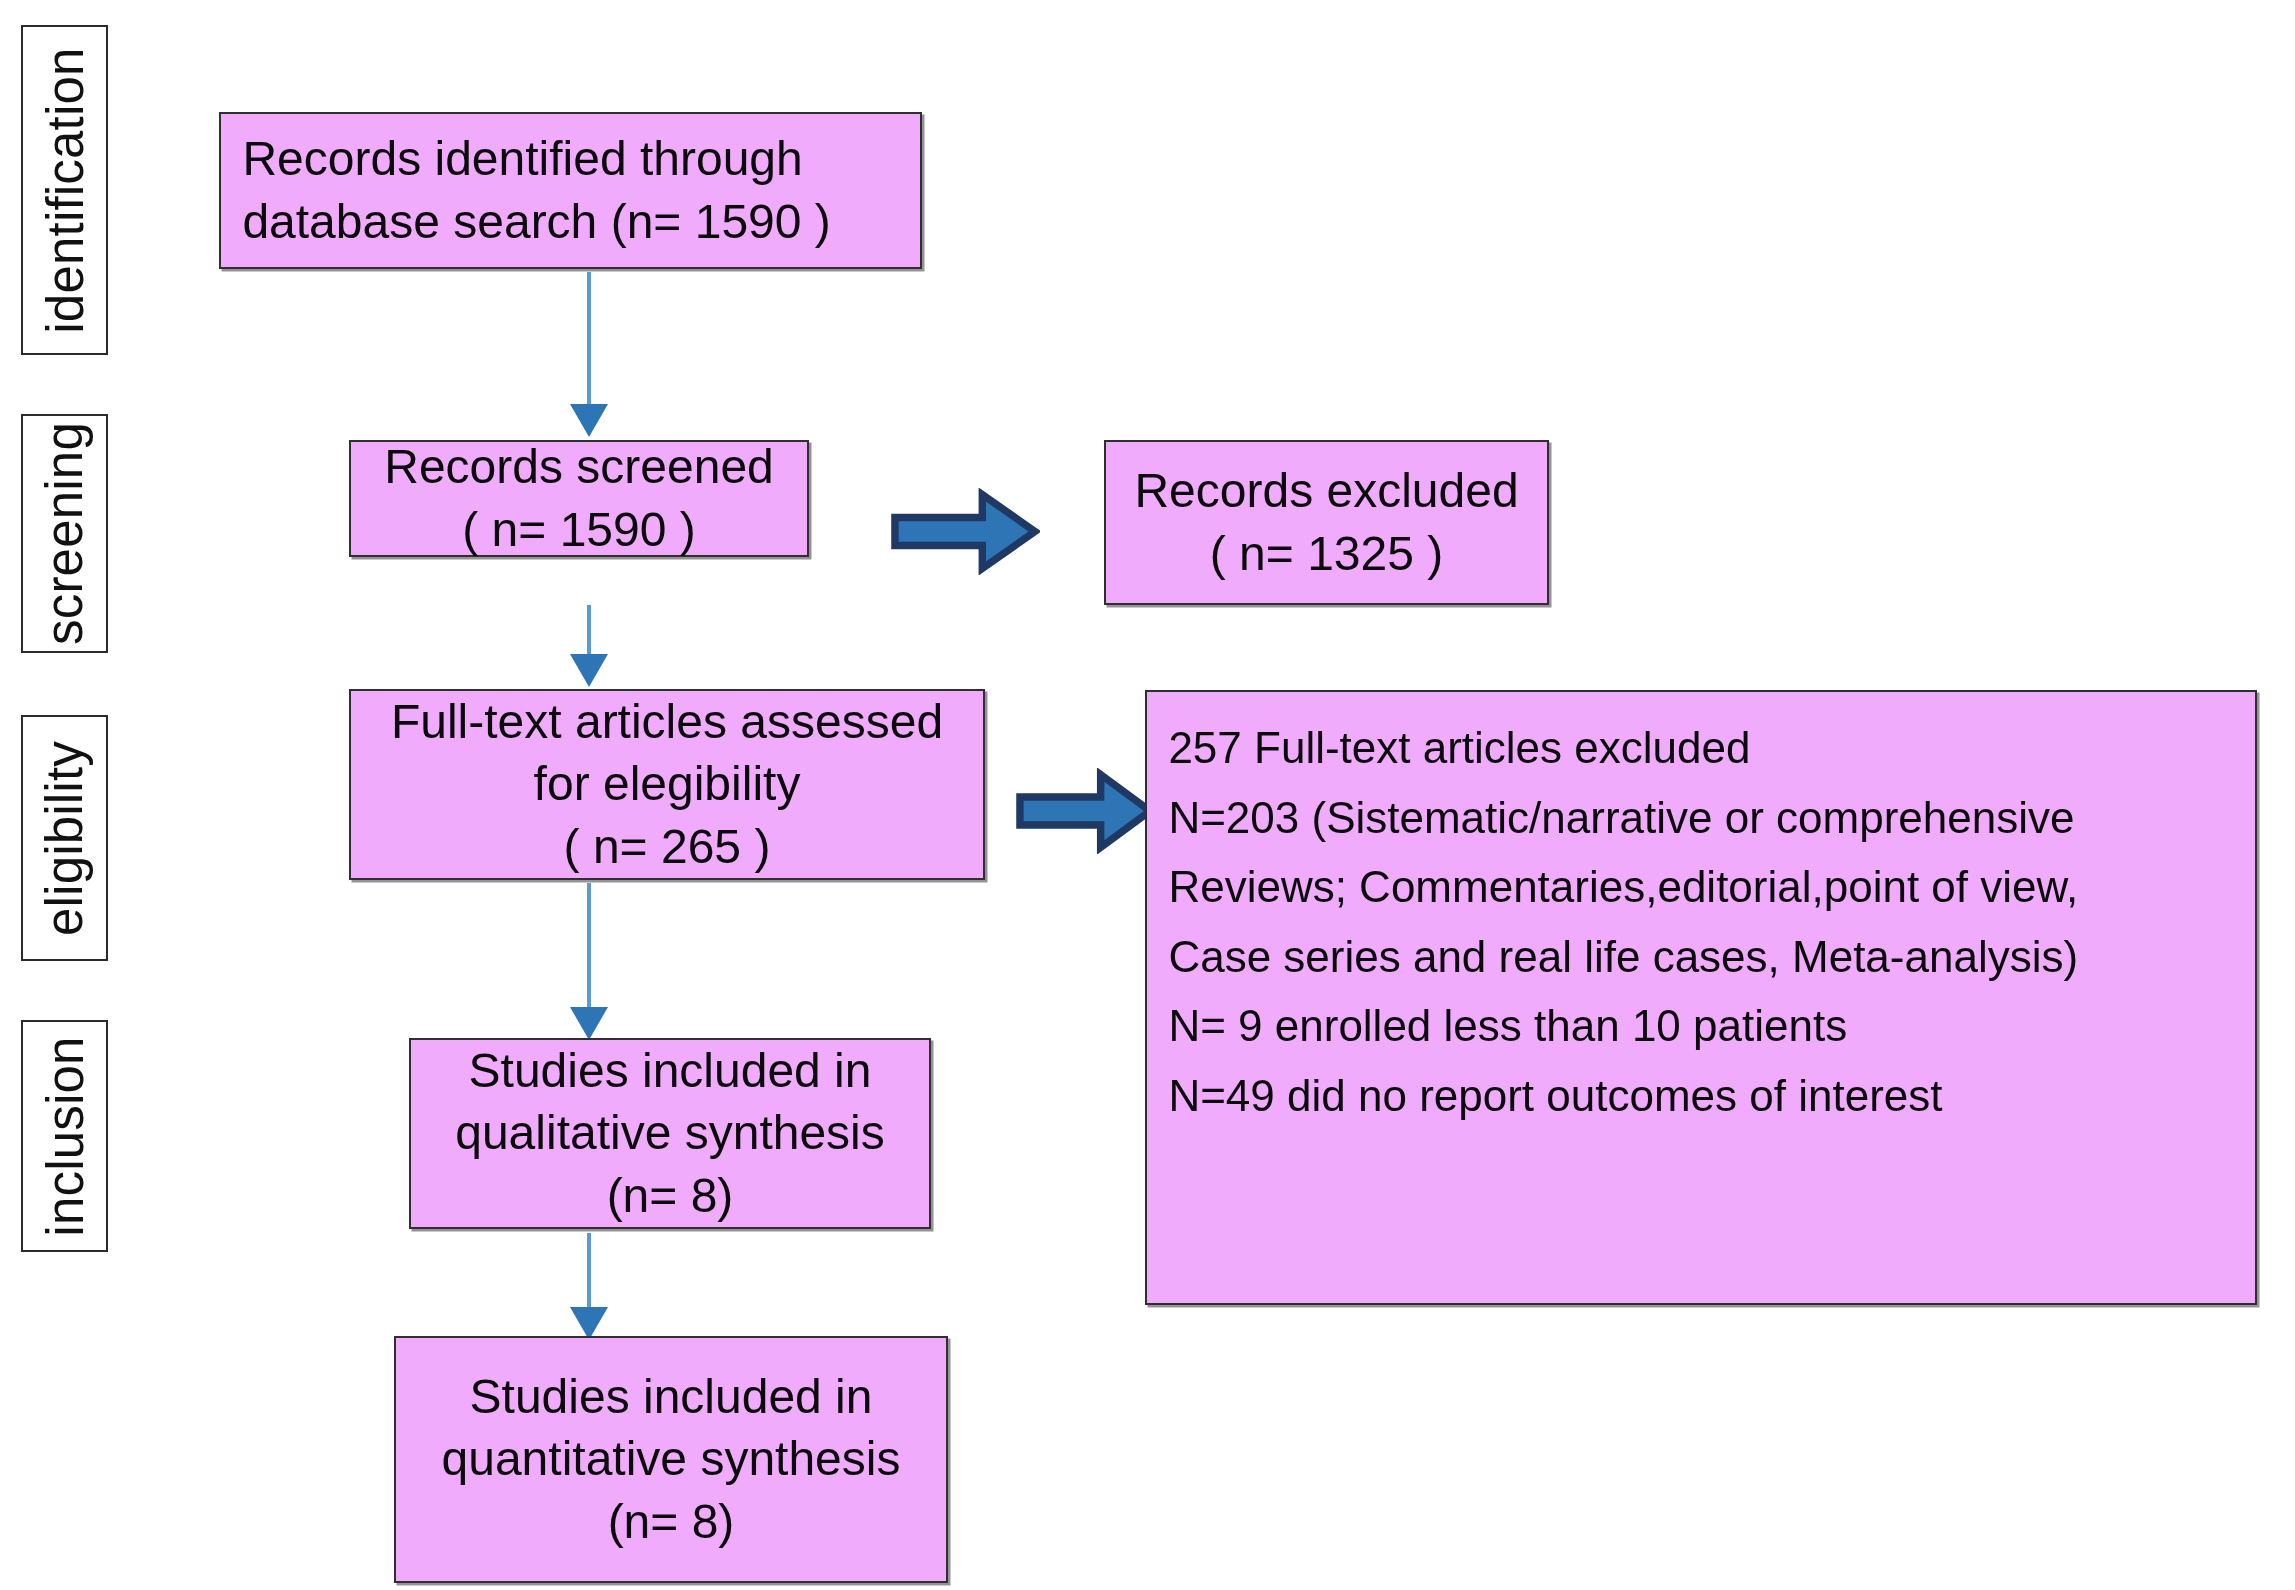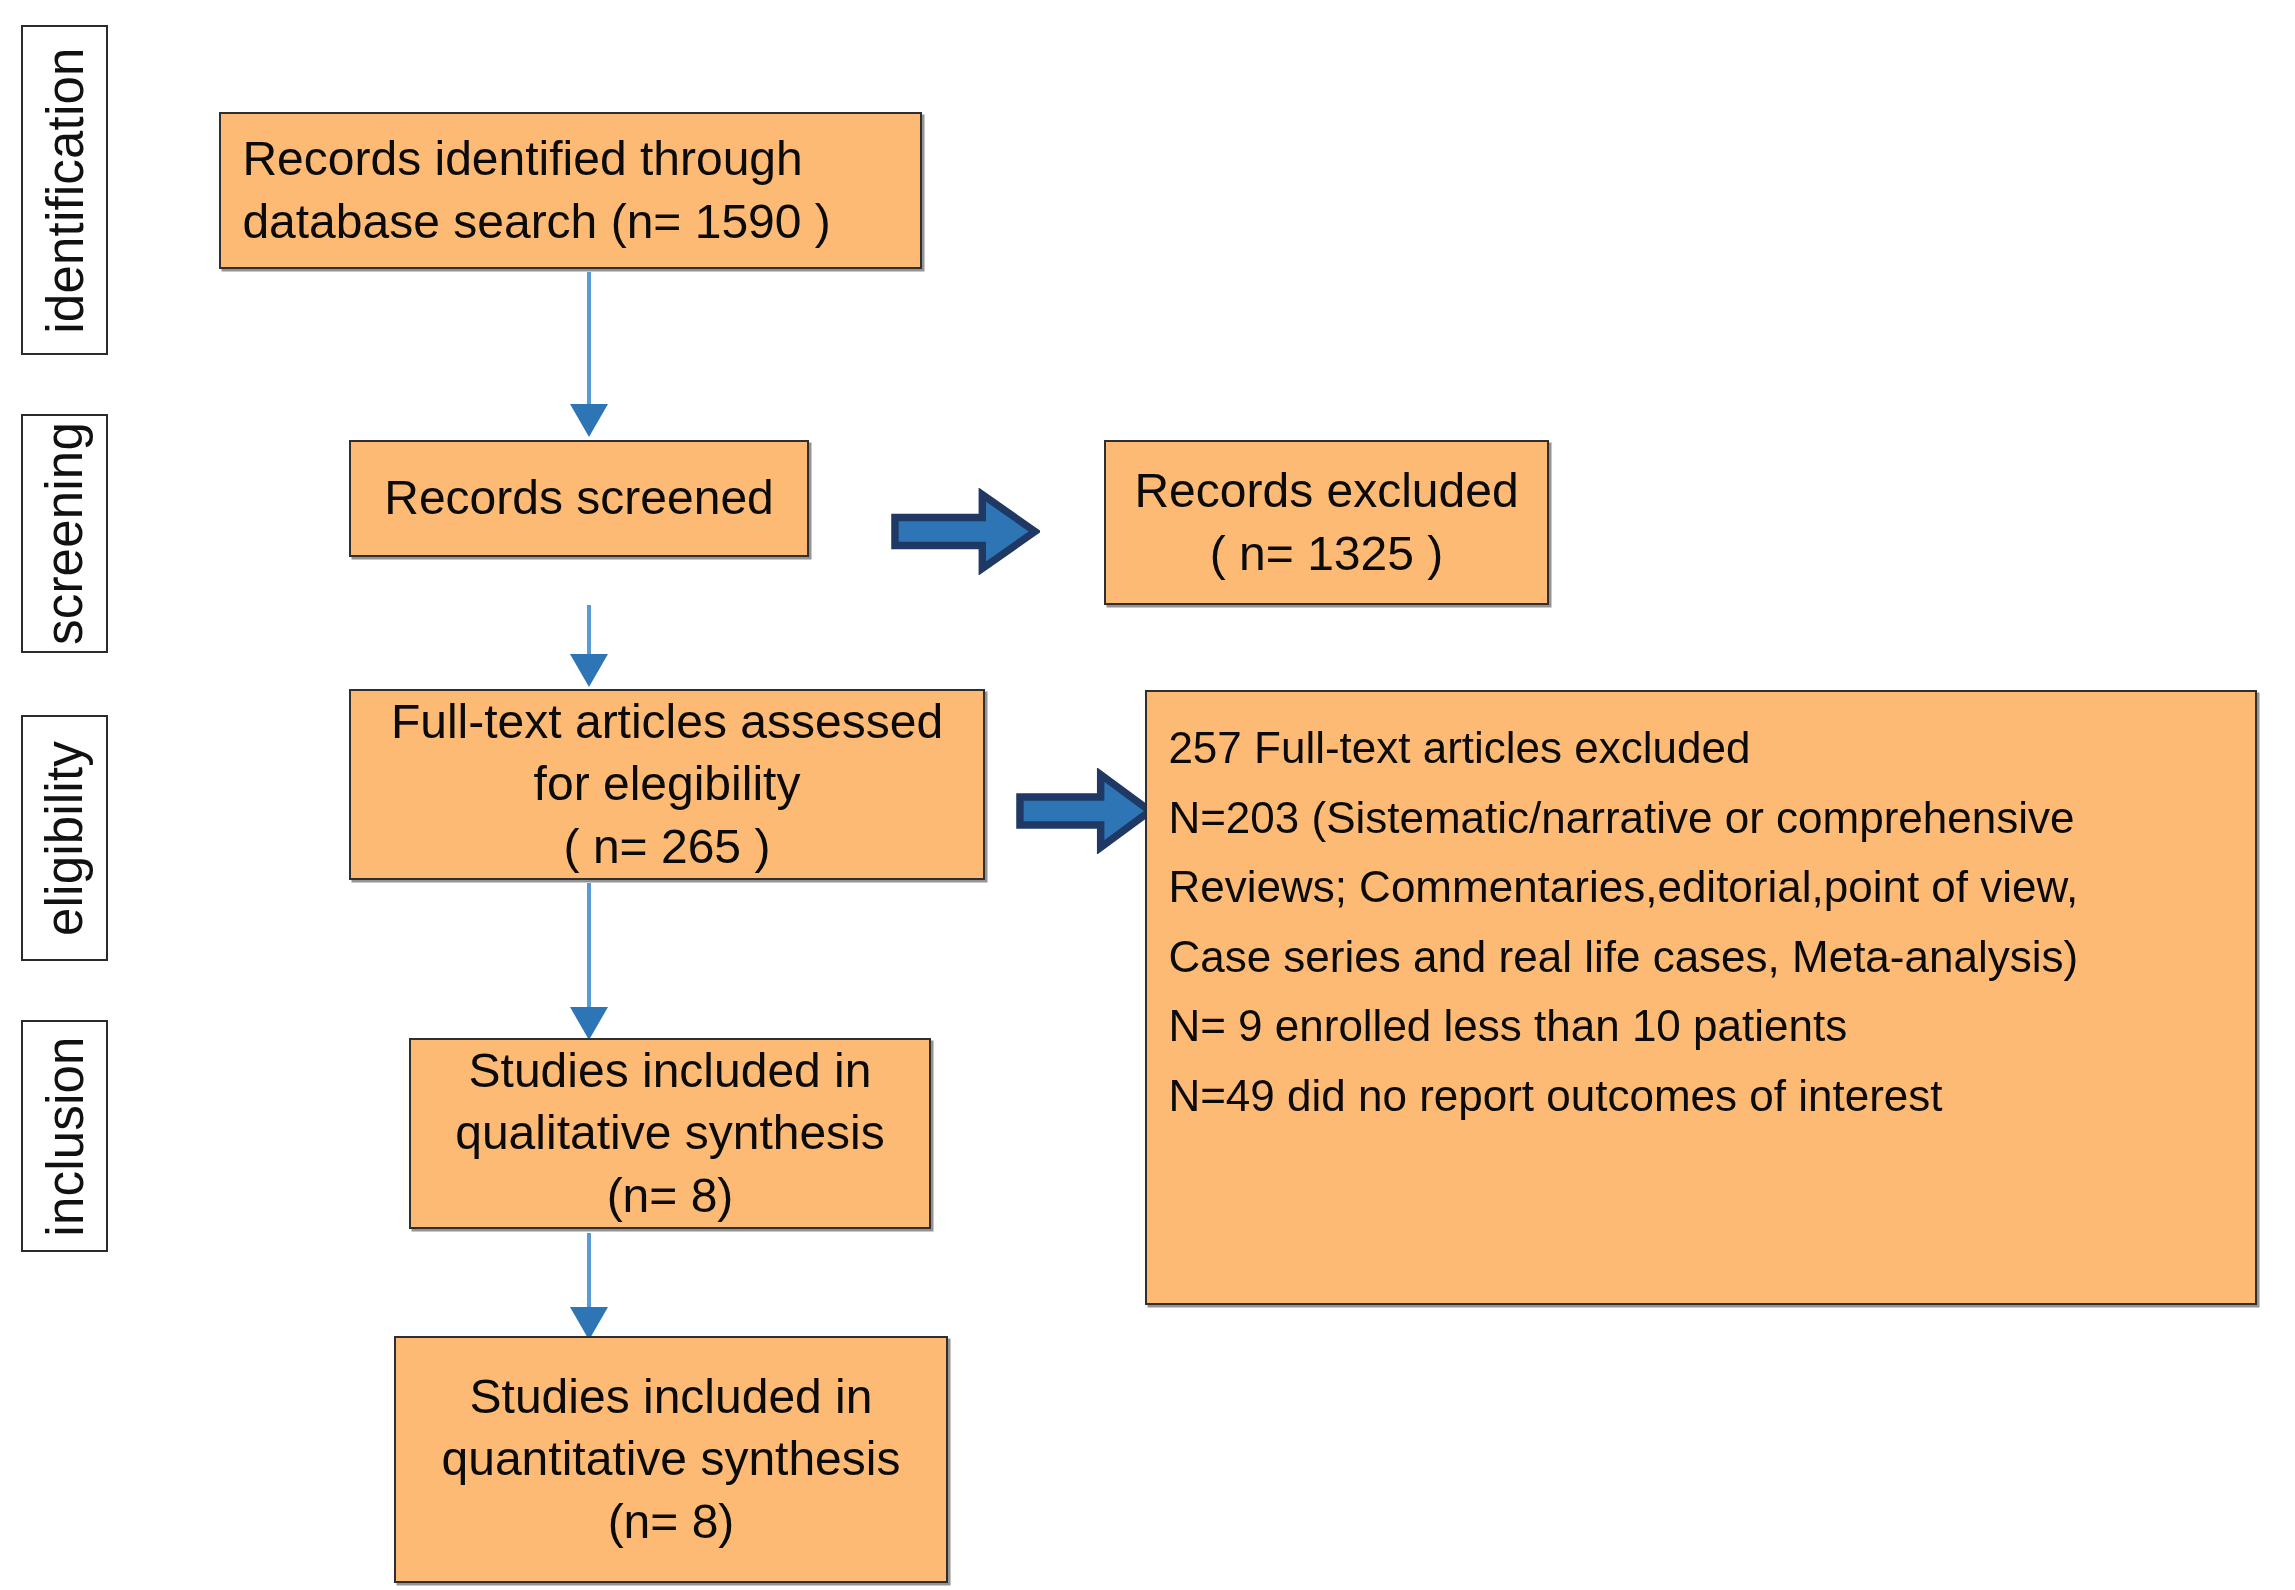--- a/index.html
+++ b/index.html
@@ -33,21 +33,21 @@
     font-size:51px;
     line-height:1;
     letter-spacing:0.2px;
     color:#111111;
   }
 
   
   .flow-box{
     position:absolute;
     box-sizing:border-box;
-    background:#fdba74;
+    background:#f0abfc;
     border:2.5px solid #2f2f2f;
     box-shadow:2.5px 2.5px 0 rgba(60,60,60,0.55);
     display:flex;
     flex-direction:column;
     justify-content:center;
   }
   .flow-box .line{
     font-size:48px;
     line-height:1.30;
     white-space:nowrap;
@@ -117,20 +117,21 @@
     <div class="line">database search (n= 1590 )</div>
   </div>
 
   <div class="vconn" style="left:569px; top:272px; width:40px; height:165px;">
     <div class="shaft" style="height:133px;"></div>
     <div class="head"></div>
   </div>
 
   <div class="flow-box center" style="left:349px; top:440px; width:460px; height:117px;">
     <div class="line">Records screened</div>
+    <div class="line">( n= 1590 )</div>
   </div>
 
   <div class="block-arrow" style="left:890px; top:488px; width:150px; height:87px;">
     <svg viewBox="0 0 182 106" preserveAspectRatio="none" aria-hidden="true">
       <polygon points="6,36 112,36 112,8 176,53 112,98 112,70 6,70" fill="#2E75B6" stroke="#1F3864" stroke-width="9" stroke-linejoin="miter"></polygon>
     </svg>
   </div>
 
   <div class="flow-box center" style="left:1104px; top:440px; width:445px; height:165px;">
     <div class="line">Records excluded</div>

